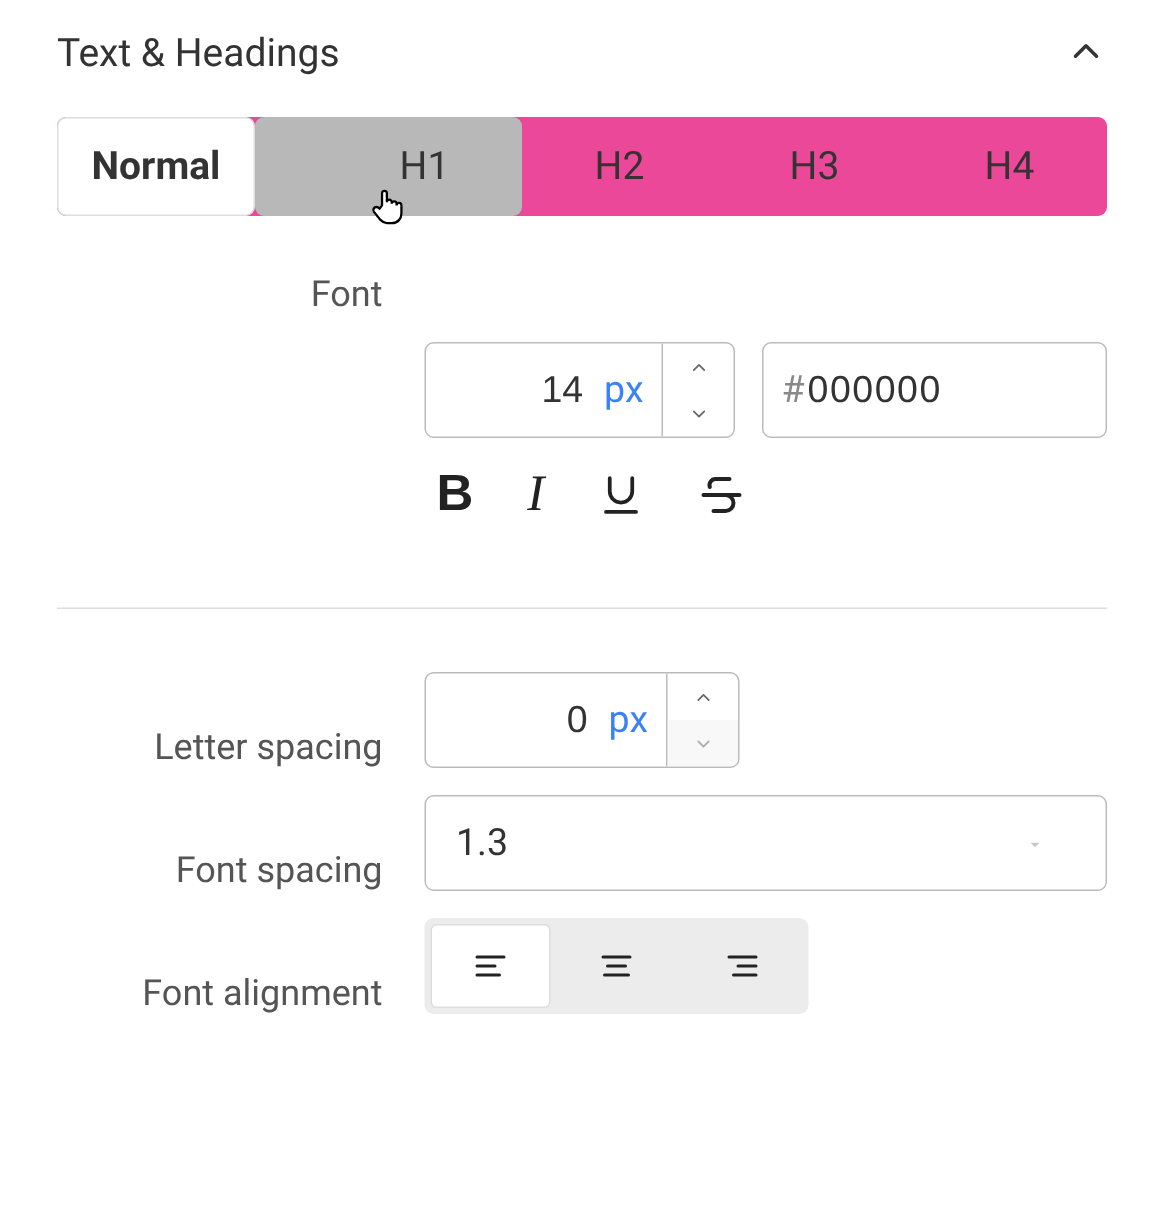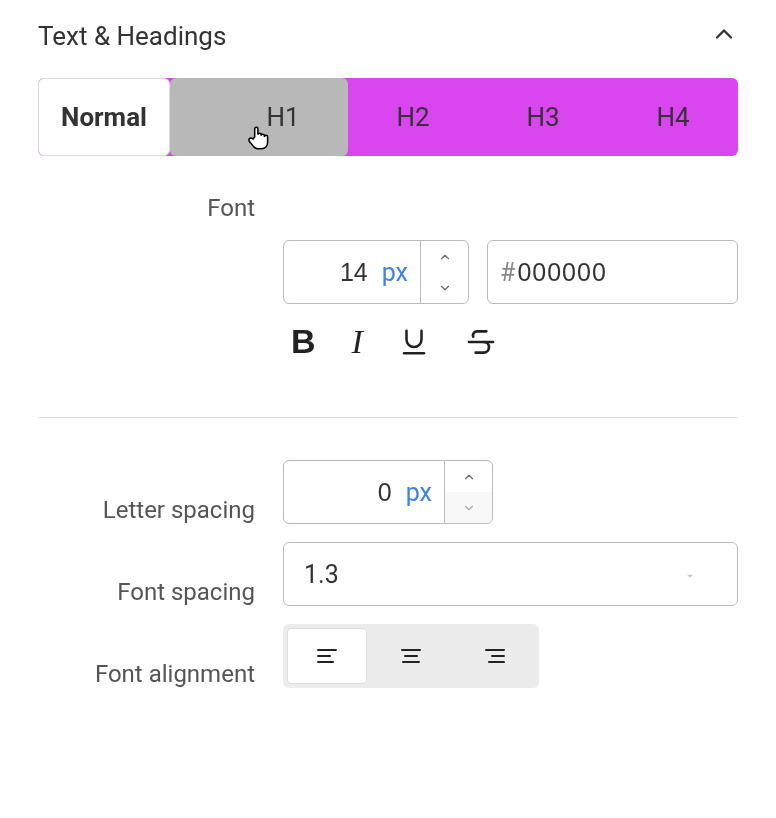--- a/index.html
+++ b/index.html
@@ -24,23 +24,23 @@
       font-size: 26px;
       font-weight: 400;
       color: #333;
     }
     .collapse-icon {
       color: #333;
     }
     .tabs {
       display: flex;
       width: 100%;
-      background: #d946ef;
-      border-radius: 6px;
-      height: 78px;
+      background: #ec4899;
+      border-radius: 6px;
+      height: 66px;
       margin-bottom: 38px;
     }
     .tab {
       flex: 1;
       display: flex;
       align-items: center;
       justify-content: center;
       font-size: 26px;
       color: #333;
       cursor: pointer;
@@ -91,21 +91,21 @@
       align-items: center;
       justify-content: space-between;
       padding: 0 20px;
       font-size: 25px;
       color: #333;
       cursor: pointer;
       background: #fff;
     }
     .chevron-down-strong svg { stroke-width: 2.2; }
     .stepper {
-      width: 186px;
+      width: 207px;
       height: 64px;
       border: 1px solid #bbb;
       border-radius: 6px;
       display: flex;
       align-items: stretch;
       background: #fff;
       overflow: hidden;
     }
     .stepper.small { width: 210px; }
     .stepper-value {

